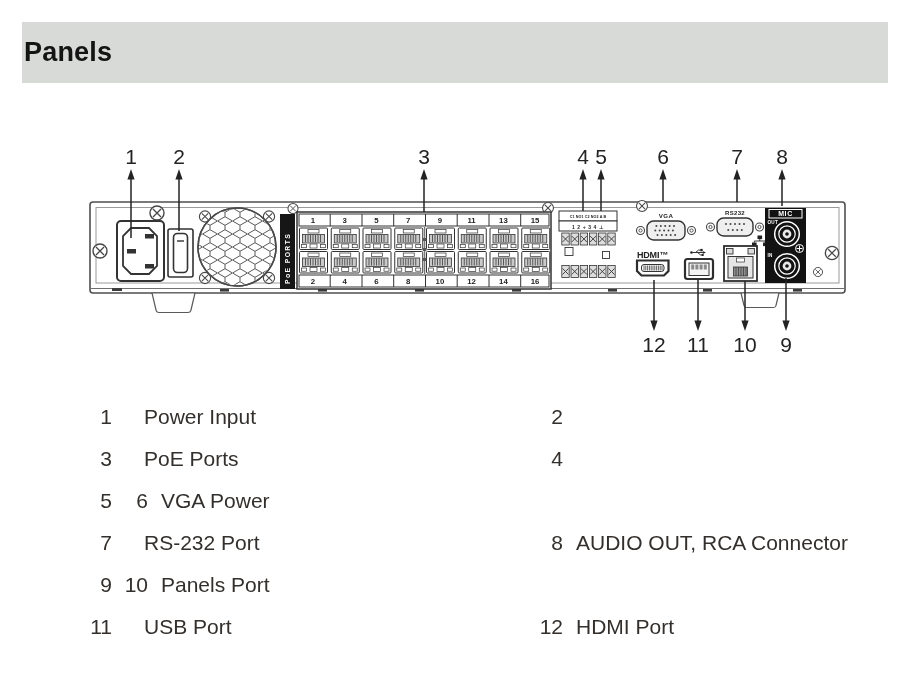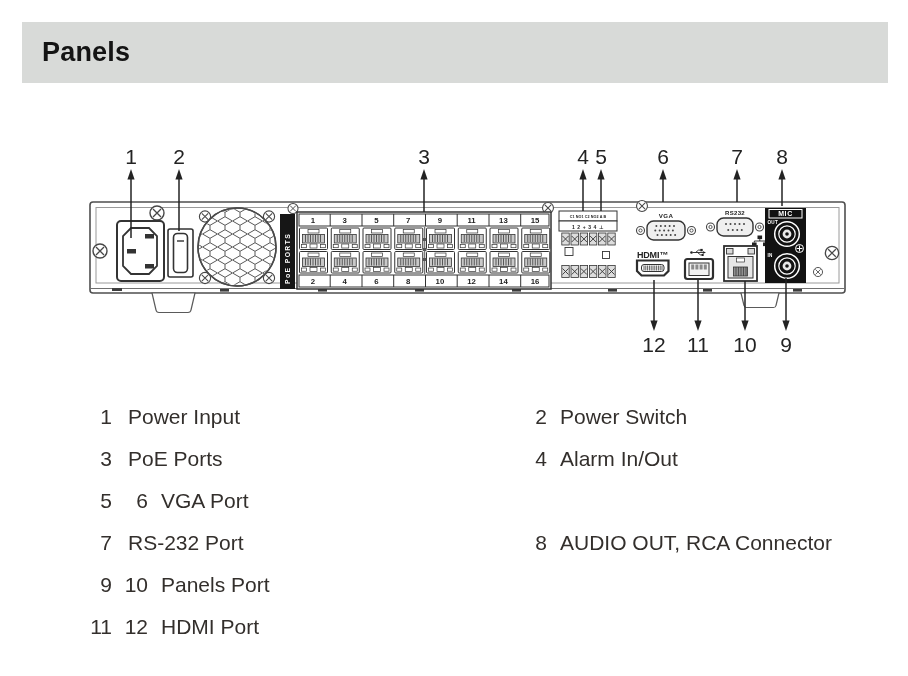--- a/index.html
+++ b/index.html
@@ -1,25 +1,25 @@
 <!DOCTYPE html>
 <html><head>
 <meta charset="utf-8">
 <style>
   html,body{margin:0;padding:0;background:#fff;}
   .page{position:relative;width:908px;height:676px;background:#fff;overflow:hidden;
         font-family:"Liberation Sans","DejaVu Sans",sans-serif;}
   .header-bar{position:absolute;left:22px;top:22px;width:866px;height:61px;
-        background:#d8dad8;display:flex;align-items:center;padding-left:20px;box-sizing:border-box;}
+        background:#d8dad8;display:flex;align-items:center;padding-left:2px;box-sizing:border-box;}
   .header-bar h1{margin:0;font-size:27px;font-weight:600;color:#141414;letter-spacing:0.2px;}
   svg.diagram{position:absolute;left:0;top:0;width:908px;height:676px;}
   .legend{position:absolute;left:0;top:396px;width:908px;color:#332f2c;font-size:21px;}
   .lrow{display:flex;height:42px;align-items:center;}
   .lnum1{width:112px;text-align:right;flex:0 0 auto;}
-  .llbl1{margin-left:16px;width:383px;flex:0 0 auto;white-space:nowrap;}
+  .llbl1{margin-left:32px;width:383px;flex:0 0 auto;white-space:nowrap;}
   .lnum2{width:36px;text-align:right;flex:0 0 auto;}
   .llbl2{margin-left:13px;white-space:nowrap;}
   text{font-family:"Liberation Sans","DejaVu Sans",sans-serif;}
 </style>
 </head>
 <body>
 
 <div class="page">
 
   <div class="header-bar">
@@ -365,44 +365,43 @@
           <text x="786" y="352">9</text>
         </g>
     </g>
   </svg>
 
   <div class="legend">
     <div class="lrow">
       <span class="lnum1">1</span>
       <span class="llbl1">Power Input</span>
       <span class="lnum2">2</span>
-      <span class="llbl2">Power Switch</span>
     </div>
     <div class="lrow">
       <span class="lnum1">3</span>
       <span class="llbl1">PoE Ports</span>
       <span class="lnum2">4</span>
-      <span class="llbl2">Alarm In/Out</span>
     </div>
     <div class="lrow">
       <span class="lnum1">5</span>
       <span class="lnum2">6</span>
-      <span class="llbl2">VGA Port</span>
+      <span class="llbl2">VGA Power</span>
     </div>
     <div class="lrow">
       <span class="lnum1">7</span>
       <span class="llbl1">RS-232 Port</span>
       <span class="lnum2">8</span>
       <span class="llbl2">AUDIO OUT, RCA Connector</span>
     </div>
     <div class="lrow">
       <span class="lnum1">9</span>
       <span class="lnum2">10</span>
       <span class="llbl2">Panels Port</span>
     </div>
     <div class="lrow">
       <span class="lnum1">11</span>
+      <span class="llbl1">USB Port</span>
       <span class="lnum2">12</span>
       <span class="llbl2">HDMI Port</span>
     </div>
   </div>
 
 </div>
 
 </body></html>

